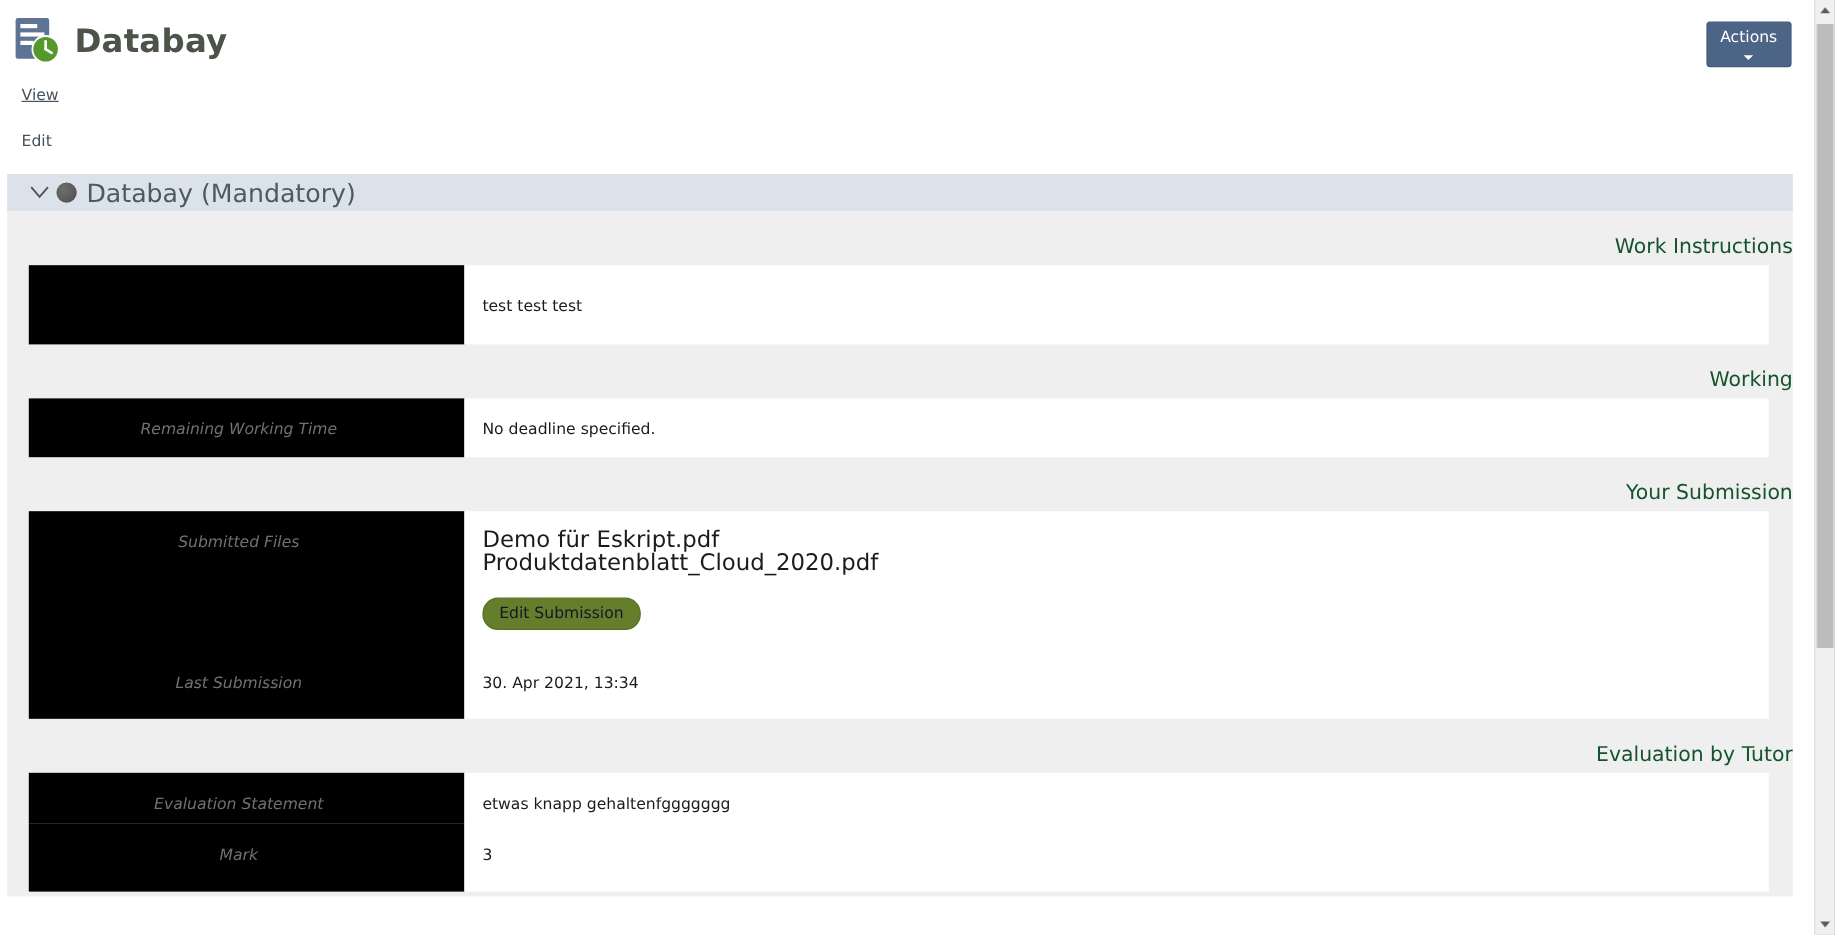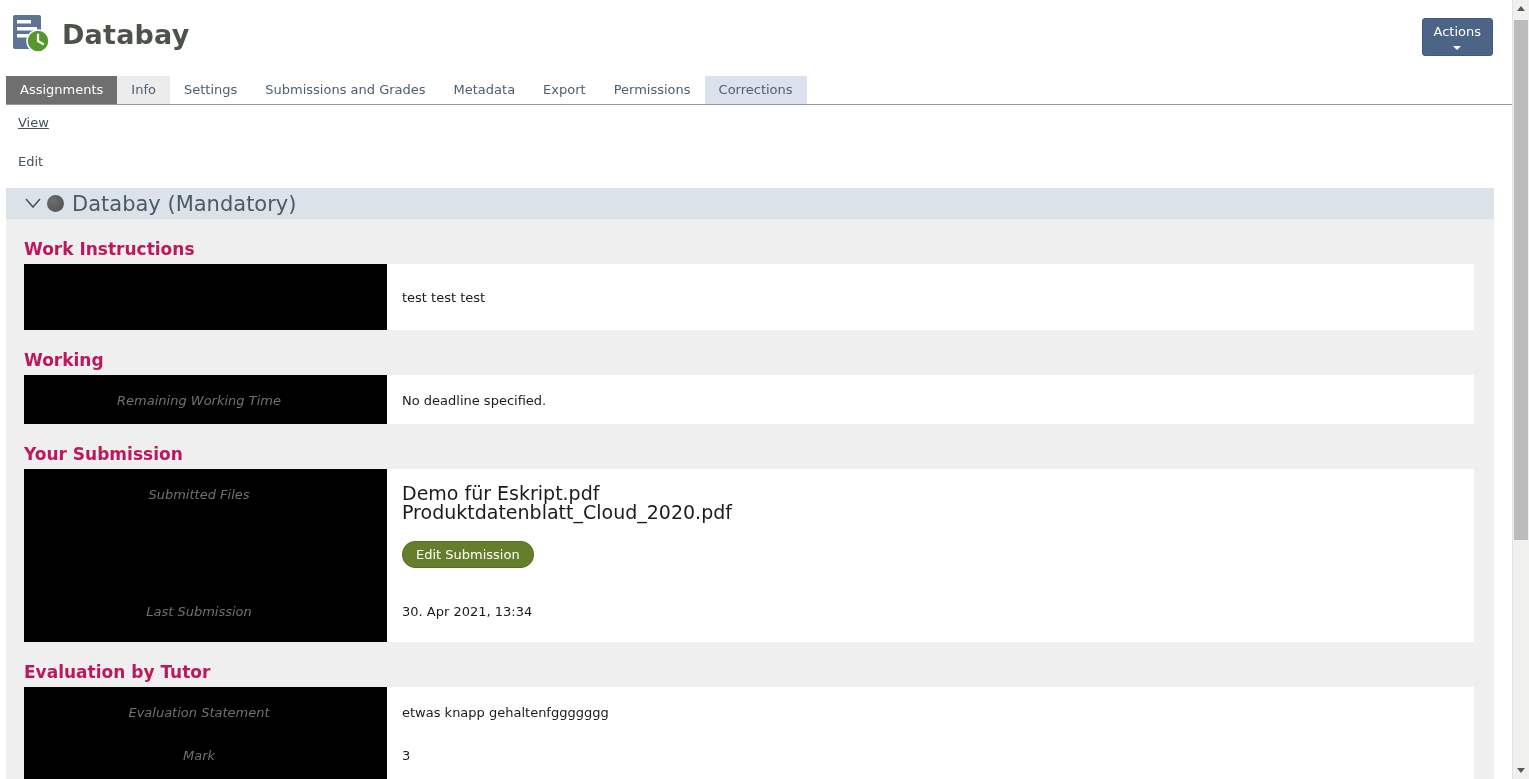--- a/index.html
+++ b/index.html
@@ -34,30 +34,30 @@
   .assign-bar { margin:19px 0 0 6px; width:1488px; height:31px; background:#dce2e9;
     display:flex; align-items:center; cursor:pointer; }
   .chev { margin-left:18px; }
   .status-dot { width:17px; height:17px; border-radius:50%; margin-left:5px;
     background:radial-gradient(circle at 35% 35%, #6e6e6e, #4e4e4e); }
   .assign-title { margin-left:8px; font-size:21px; color:#4a5b66; }
 
   
   .form-wrap { margin-left:6px; width:1488px; height:571px; background:#efefef;
     overflow:hidden; padding-bottom:40px; }
-  .sec-head { margin:20px 0 5px 18px; font-size:17px; color:#be185d; font-weight:700; }
+  .sec-head { margin:20px 0 5px 18px; font-size:17px; color:#14532d; font-weight:400;text-align:right; }
   .row { display:flex; margin-left:18px; width:1450px; }
   .lbl-col { width:363px; background:#000000; text-align:center;
     padding:15px 13px 15px 0; flex-shrink:0; }
   .val-col { flex:1; background:#fff; padding:15px 0 15px 15px; }
   .lbl { font-size:13px; font-style:italic; color:#717171; }
   .val { font-size:13px; color:#1b1b1b; }
   .val.bold { font-weight:normal; }
   .file-line { font-size:19px; color:#1b1b1b; line-height:19px; }
-  .green-btn { display:inline-block; margin-top:19px; background:#647e2c; color:#ffffff;
+  .green-btn { display:inline-block; margin-top:19px; background:#647e2c; color:#0f172a;
     border:1px solid #58701f; border-radius:13px; font-size:13px; padding:5px 13px; cursor:pointer; }
   .tall-top { padding-top:23px; }
   .gap-bottom { padding-bottom:22px; }
 
   
   .scrollbar { position:fixed; top:0; right:0; width:17px; height:779px;
     background:#f0f0ef; border-left:1px solid #e2e2e0; }
   .sb-btn { position:absolute; left:0; width:16px; height:17px; display:flex;
     align-items:center; justify-content:center; cursor:pointer; }
   .sb-up { top:0; } .sb-down { bottom:0; }
@@ -87,30 +87,20 @@
         </svg>
       </div>
       <h1 class="page-title">Databay</h1>
     </div>
     <div class="actions-btn">
       <span>Actions</span>
       <span class="caret-down"></span>
     </div>
   </div>
 
-  <div class="tabbar">
-    <div class="tab active">Assignments</div>
-    <div class="tab neighbor">Info</div>
-    <div class="tab">Settings</div>
-    <div class="tab">Submissions and Grades</div>
-    <div class="tab">Metadata</div>
-    <div class="tab">Export</div>
-    <div class="tab">Permissions</div>
-    <div class="tab hover-hl">Corrections</div>
-  </div>
 
   <div class="subtabs">
     <span class="subtab current">View</span>
     <span class="subtab">Edit</span>
   </div>
 
   <div class="assign-bar">
     <span class="chev">
       <svg width="18" height="12" viewBox="0 0 18 12">
         <polyline points="2,2 9,10 16,2" fill="none" stroke="#4a5560" stroke-width="1.6"></polyline>

